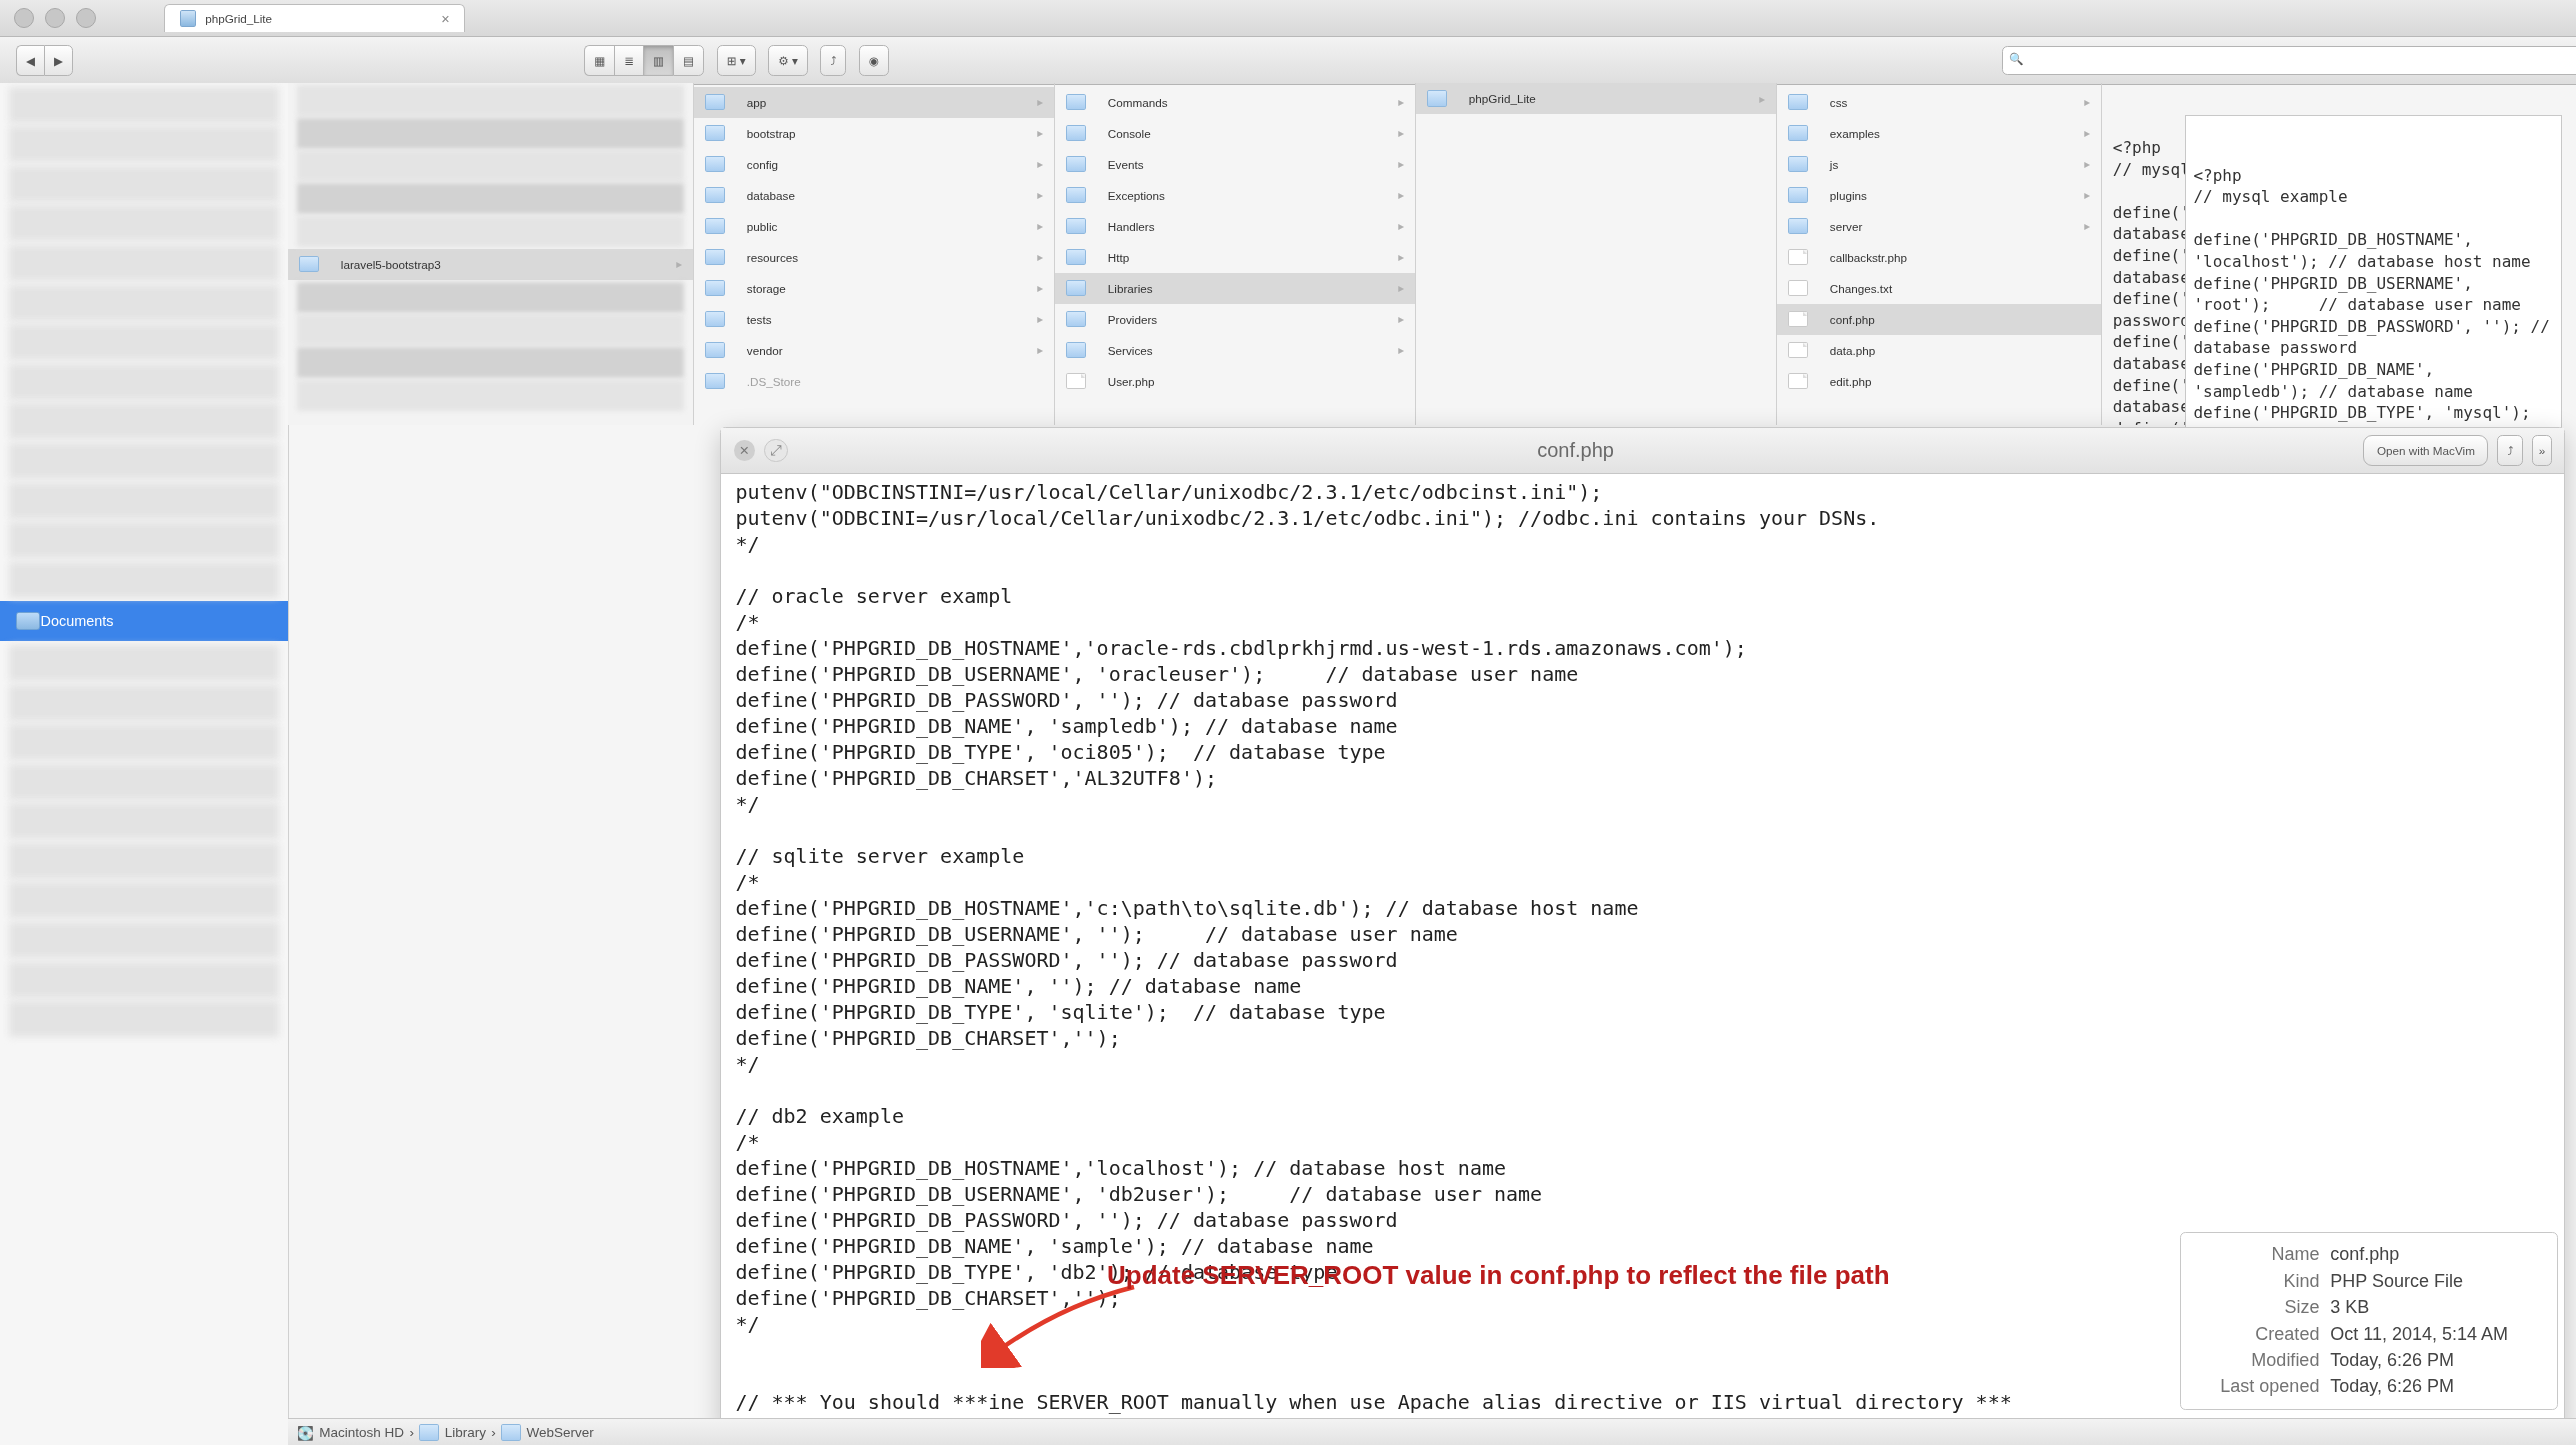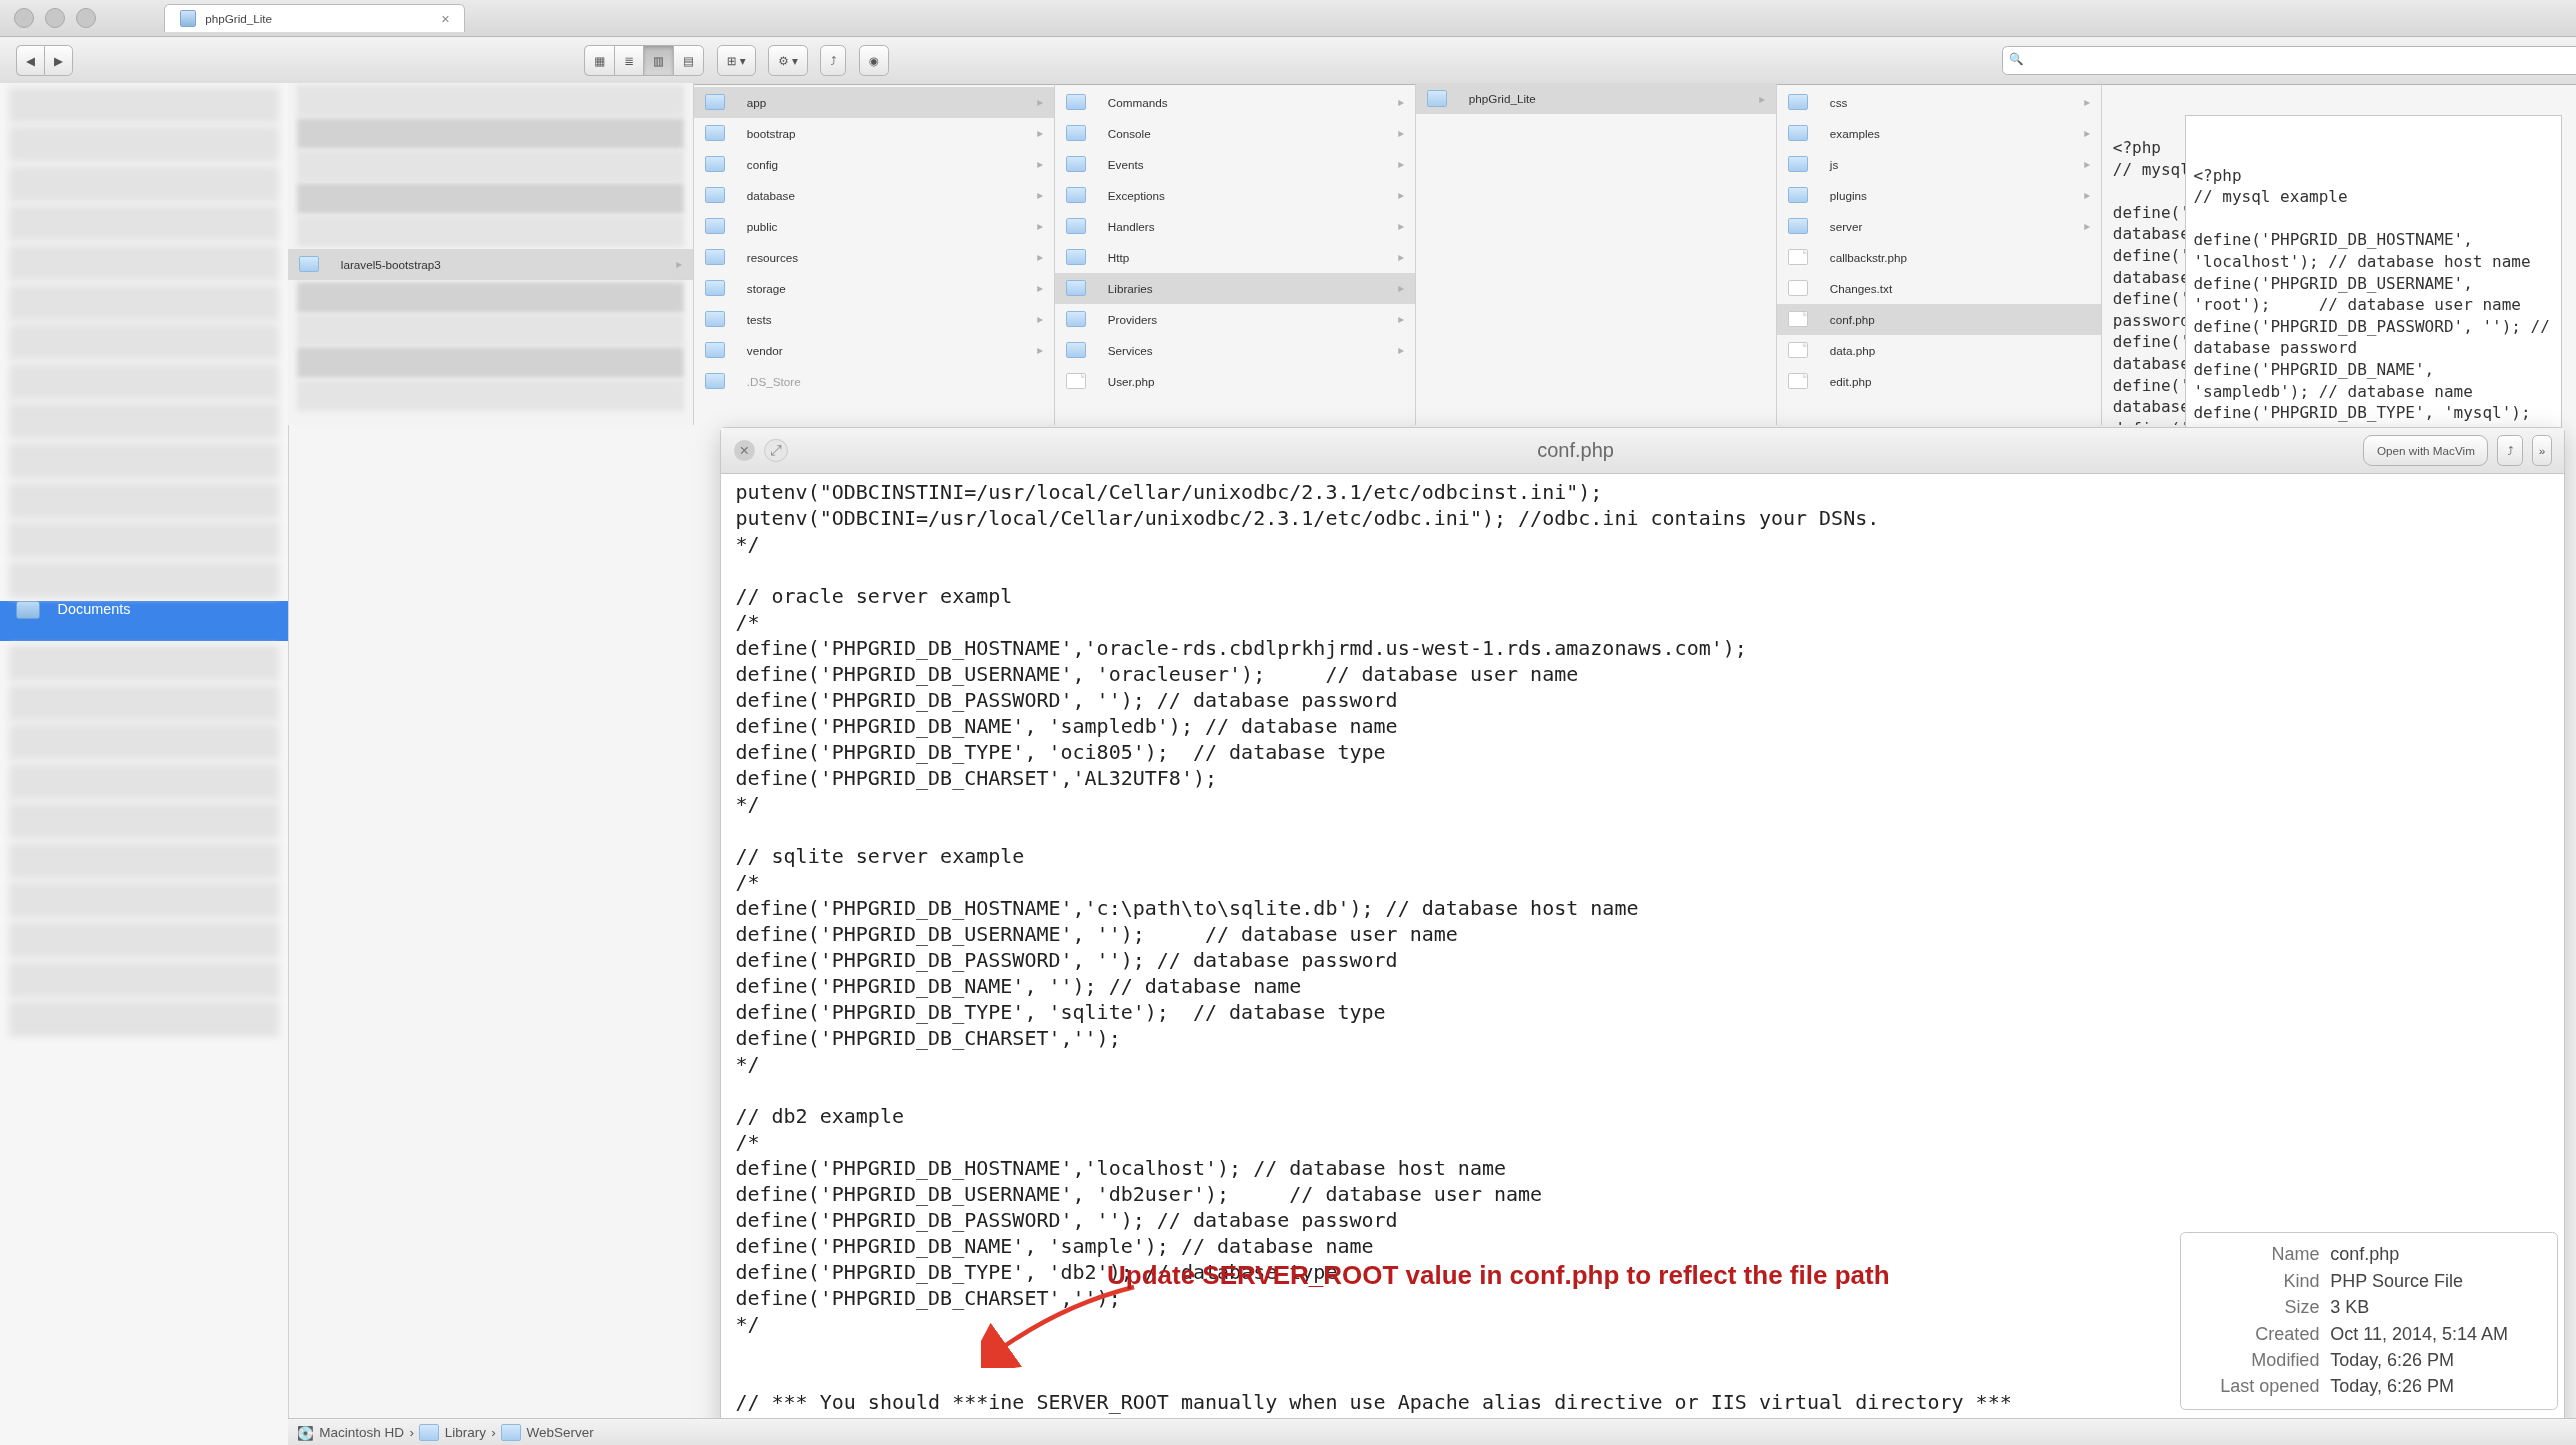--- a/index.html
+++ b/index.html
@@ -35,21 +35,21 @@
   .row.sel{background:#d9d9d9}
   .row.dim{color:#a0a0a0}
   .fi{width:18px;height:14.4px;border-radius:1.8px}
   .folder{background:linear-gradient(#d4e8fb,#a9cdf0);border:0.9px solid #8fb8de}
   .php{background:#fff;border:0.9px solid #c9c9c9;position:relative}
   .php::after{content:"";position:absolute;right:0;top:0;border-width:0 4.5px 4.5px 0;border-style:solid;border-color:#ddd #f5f5f5}
   .txtf{background:#fff;border:0.9px solid #c9c9c9}
   .blurcol{background:#f3f3f3}
   .blurrow{height:31px;margin:1.8px 9px;background:#e4e4e4;filter:blur(2.7px);border-radius:1.8px}
   .blurrow.alt{background:#d2d2d2}
-  .side-sel{background:#3b84ea;color:#fff;height:40px;display:flex;align-items:flex-start;padding:0 16px;gap:18px;font-size:14.4px}
+  .side-sel{background:#3b84ea;color:#fff;height:40px;display:flex;align-items:center;padding:0 16px;gap:1px;font-size:14.4px}
   .side-folder{width:21.6px;height:16px;background:linear-gradient(#bddbf8,#8cb9e2);border:0.9px solid #6fa2d4;border-radius:2.7px}
   .side-blur{height:36px;margin:3.6px 9px;background:#e3e3e3;filter:blur(3.6px);border-radius:2.7px}
   
   .prevcol{width:378px;padding:10.8px;font-family:Menlo,Consolas,monospace;font-size:16px;line-height:1.35;white-space:pre-wrap;color:#333;overflow:hidden}
   
   .editor{position:absolute;left:720px;top:427px;right:10.8px;bottom:14.4px;background:#fff;border:0.9px solid #c8c8c8;border-radius:5.4px;box-shadow:0 7.2px 27px rgba(0,0,0,.2);display:flex;flex-direction:column}
   .ed-top{height:45px;background:linear-gradient(#f4f4f4,#e2e2e2);border-bottom:0.9px solid #c6c6c6;display:flex;align-items:center;padding:0 12.6px;gap:9px}
   .ed-close{width:21.6px;height:21.6px;border-radius:50%;background:#cfcfcf;color:#777;display:flex;align-items:center;justify-content:center;font-size:12.6px}
   .ed-plus{width:21.6px;height:21.6px;border-radius:50%;background:#e7e7e7;border:0.9px solid #c9c9c9;color:#888;display:flex;align-items:center;justify-content:center;font-size:14.4px}
   .ed-title{flex:1;text-align:center;color:#6a6a6a;font-size:20px;font-family:-apple-system,Helvetica,Arial,sans-serif}

